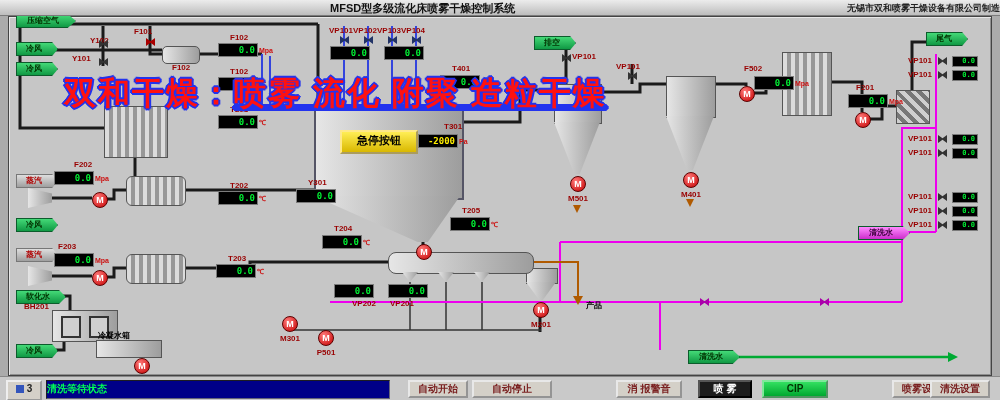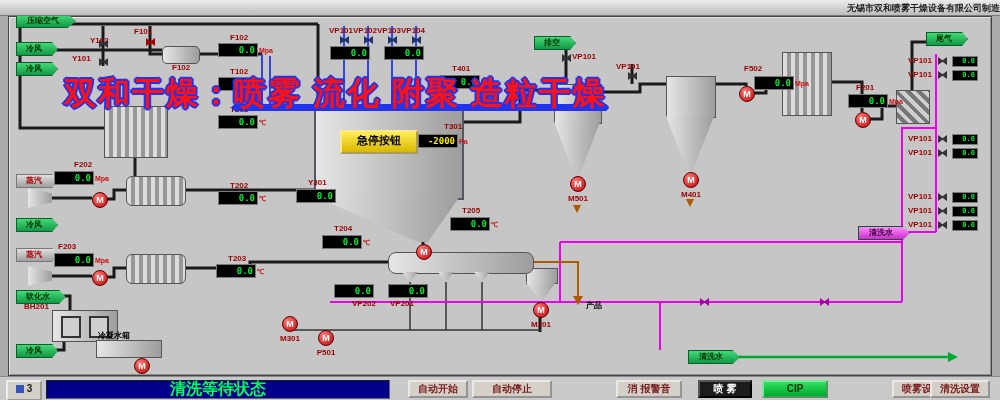--- a/index.html
+++ b/index.html
@@ -53,33 +53,34 @@
              text-shadow:-2px 0 0 #2233ee,2px 0 0 #2233ee,0 -2px 0 #2233ee,0 2px 0 #2233ee,
                          -1px -1px 0 #2233ee,1px 1px 0 #2233ee,1px -1px 0 #2233ee,-1px 1px 0 #2233ee;}
   .watermark .wm-body{text-decoration:underline;text-decoration-color:#2233ee;}
   
   .toolbar{position:absolute;left:0;top:376px;width:1000px;height:24px;background:#c9c9c9;z-index:20;
            border-top:1px solid #888;}
   .counter{position:absolute;left:6px;top:3px;width:32px;height:17px;background:#d4d0c8;
            border:2px outset #eee;font-size:10px;font-weight:bold;color:#222;text-align:center;line-height:13px;}
   .counter .cic{display:inline-block;width:8px;height:8px;background:#3355bb;margin-right:3px;vertical-align:middle;}
   .statusbar{position:absolute;left:46px;top:3px;width:342px;height:17px;background:#000088;
-             border:1px inset #667;color:#00ff55;font-size:16px;font-weight:bold;text-align:center;line-height:16px;}
+             border:1px inset #667;color:#00ff55;font-size:10px;font-weight:bold;line-height:16px;}
   .btn{position:absolute;top:3px;height:18px;border:2px outset #e8e8e8;background:#d4d0c8;
        color:#7a2020;font-size:10px;font-weight:bold;text-align:center;line-height:14px;cursor:pointer;
        font-family:"Liberation Sans",sans-serif;padding:0;}
   .btn.dark{background:#1c1c1c;color:#fff;border:2px outset #555;}
   .btn.green{background:linear-gradient(#33e060,#00a830);color:#003300;border:2px outset #7fe89a;}
 </style>
 </head>
 <body>
 
 <div class="screen">
 
   <div class="titlebar">
+    <span class="title">MFSD型多级流化床喷雾干燥控制系统</span>
     <span class="maker">无锡市双和喷雾干燥设备有限公司制造</span>
   </div>
 
   <div class="frame"></div>
 
   <div id="stage">
 
     <svg class="pipes" viewBox="0 0 1000 400">
       <g stroke="#1a1a1a" stroke-width="3" fill="none">
         <path d="M20 24 H318"></path>

